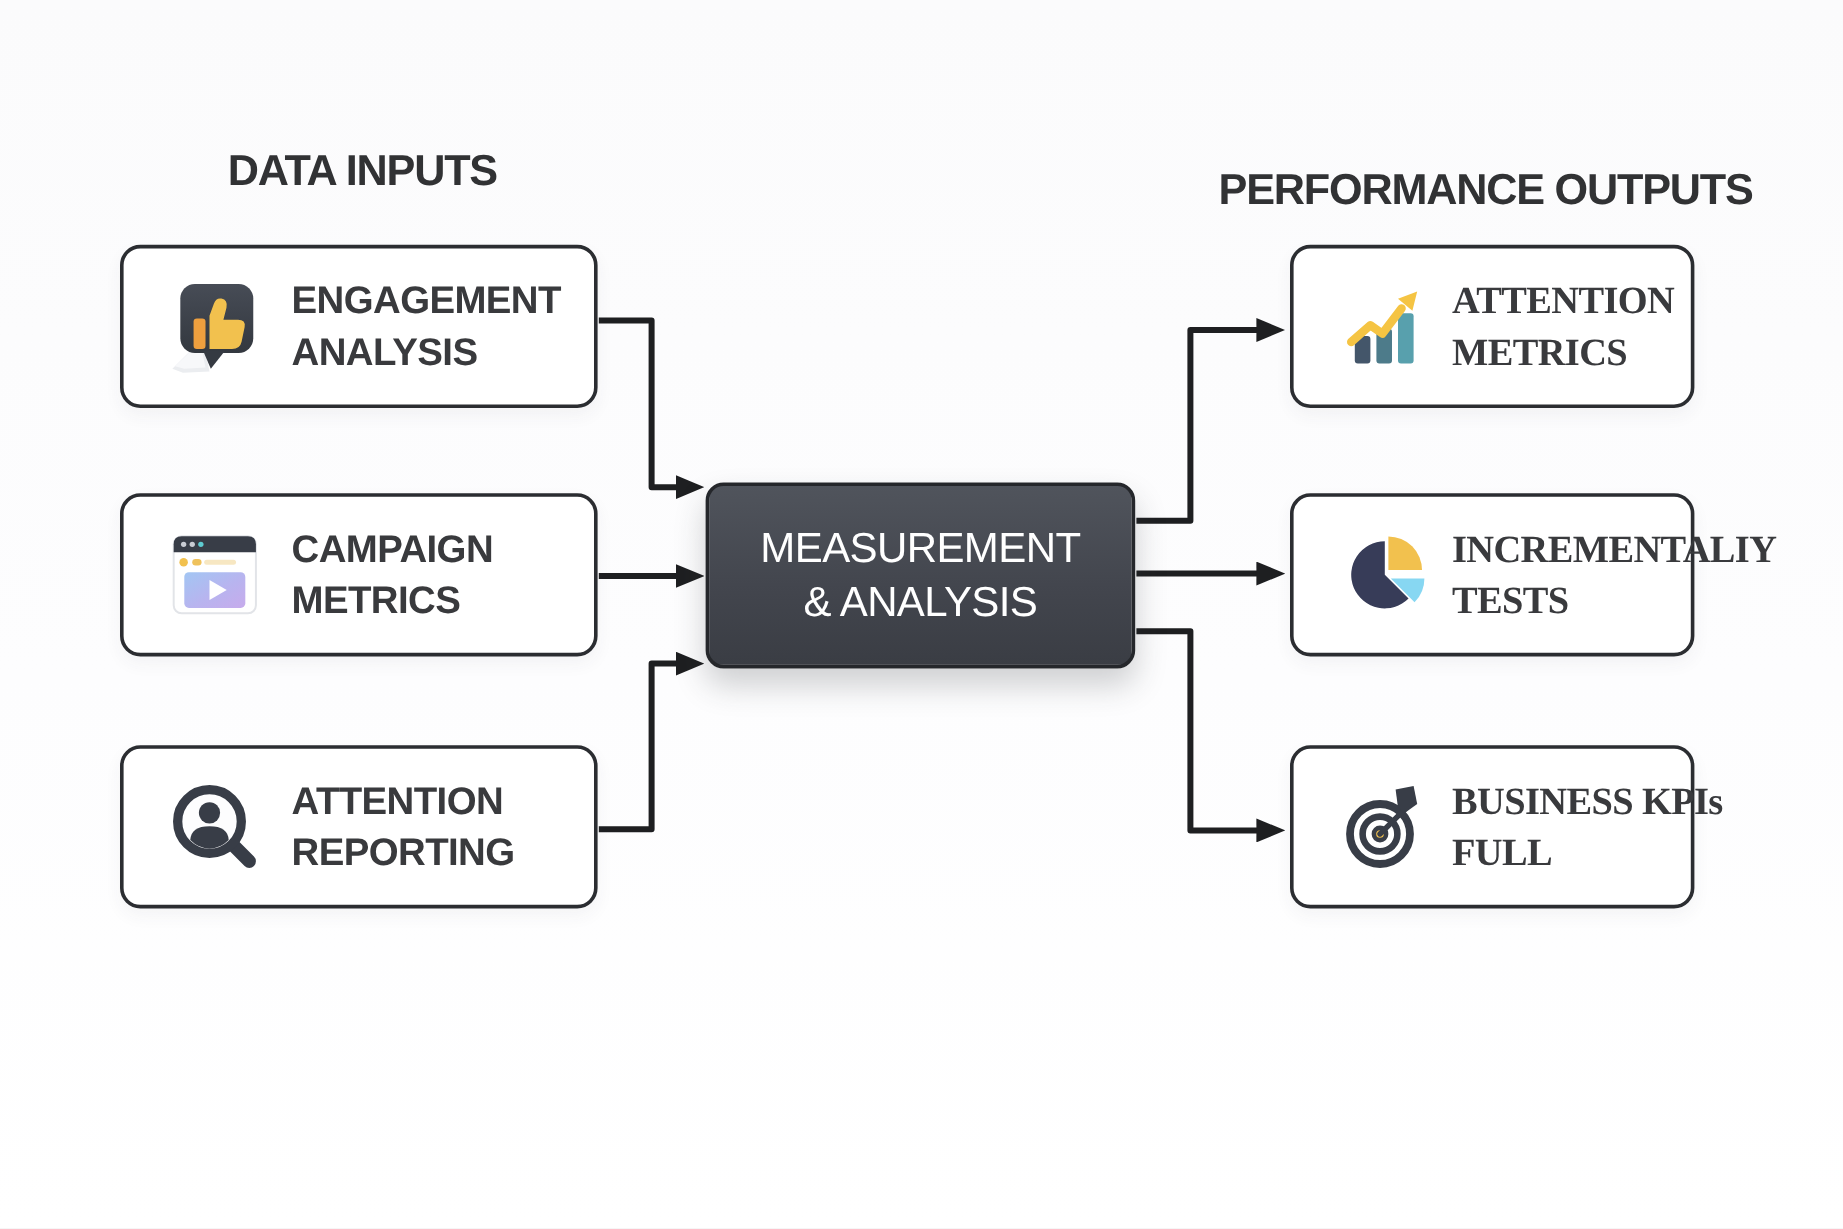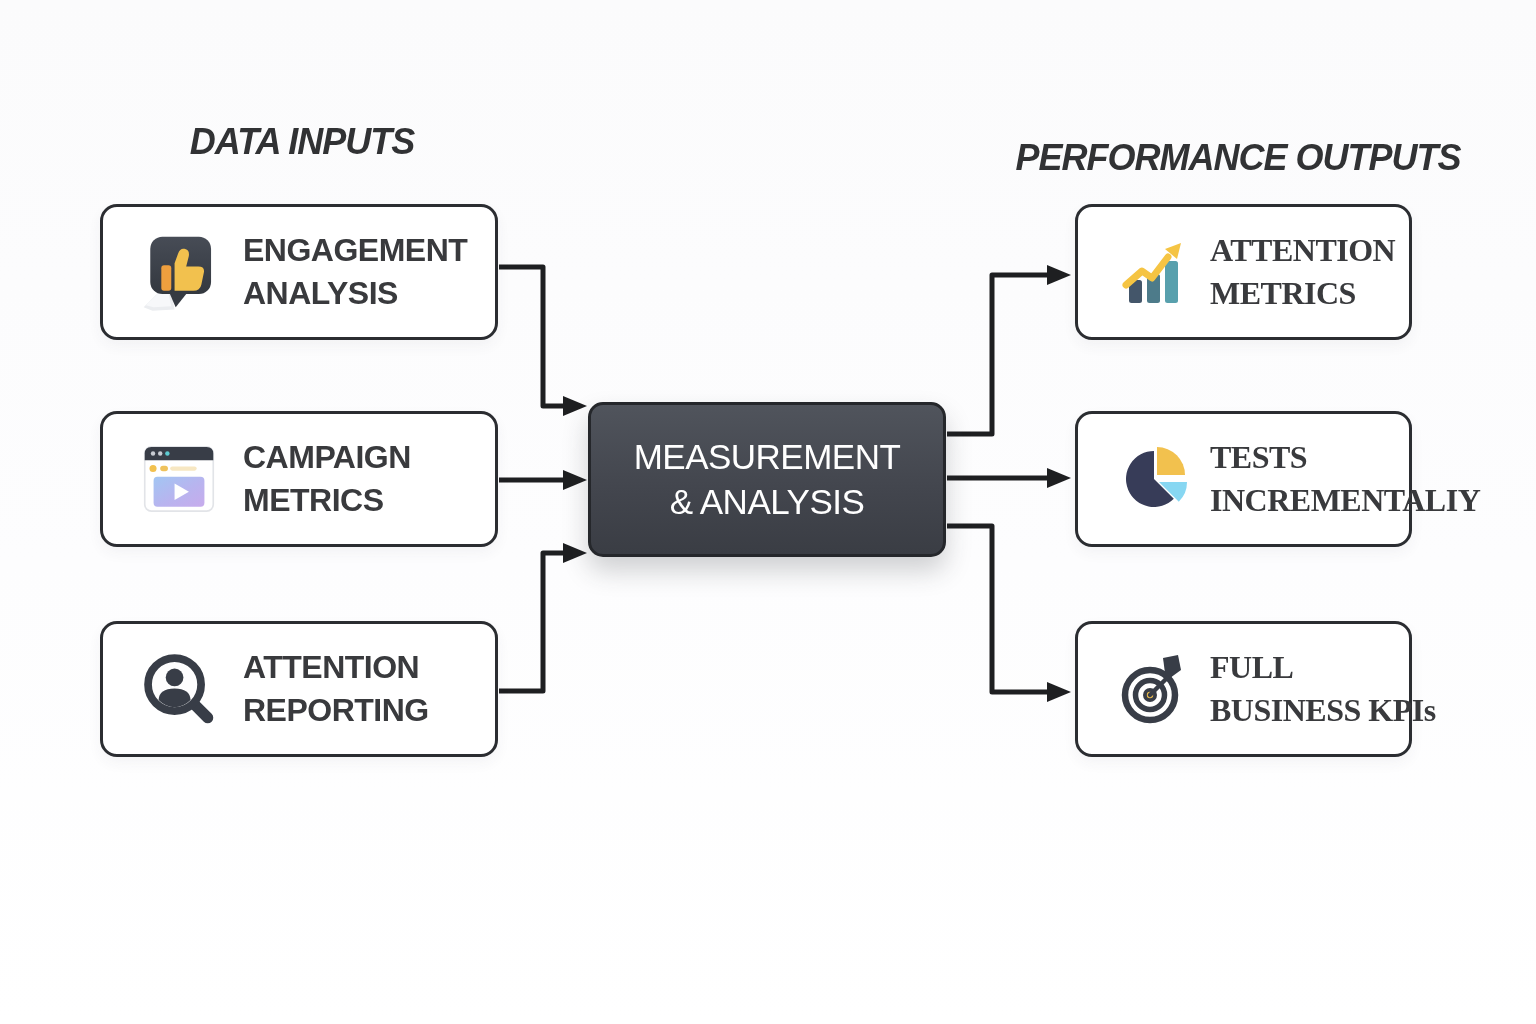--- a/index.html
+++ b/index.html
@@ -3,21 +3,21 @@
 <meta charset="utf-8">
 <style>
   html,body{margin:0;padding:0;background:#e9e9e9;}
   .canvas{
     position:relative;width:1536px;height:1024px;margin:0 auto;
     background:linear-gradient(180deg,#fbfbfc 0%,#fdfdfe 55%,#ffffff 100%);
     font-family:"Liberation Sans",sans-serif;overflow:hidden;
   }
   .header{
     position:absolute;height:44px;display:flex;align-items:center;justify-content:center;
-    font-size:36px;font-weight:700;letter-spacing:-1px;color:#313234;white-space:nowrap;font-style:italic;
+    font-size:36px;font-weight:700;letter-spacing:-1px;color:#313234;white-space:nowrap;
   }
   .header.left{left:98px;top:120px;width:408px;}
   .header.right{left:1030px;top:136px;width:416px;}
   .card{
     position:absolute;box-sizing:border-box;background:#ffffff;
     border:3px solid #2b2d31;border-radius:17px;
     display:flex;align-items:center;
     box-shadow:0 6px 14px rgba(60,64,72,0.05);
   }
   .card.input{left:100px;width:398px;height:136px;padding-left:34px;}
@@ -155,35 +155,35 @@
 
   <div class="card output" style="top:411px;">
     <span class="icon">
       <svg width="76" height="76" viewBox="0 0 76 76">
         <path d="M36,38 L55.8,57.8 A28,28 0 1 1 36,10 Z" fill="#373c58"></path>
         <path d="M39,34 L39,6 A28,28 0 0 1 67,34 Z" fill="#f2c14e"></path>
         <path d="M41,41 L69,41 A28,28 0 0 1 60.8,60.8 Z" fill="#87d7f2"></path>
       </svg>
     </span>
     <div class="label">
+      <span>INCREMENTALIY</span>
       <span>TESTS</span>
-      <span>INCREMENTALIY</span>
     </div>
   </div>
 
   <div class="card output" style="top:621px;">
     <span class="icon">
       <svg width="76" height="76" viewBox="0 0 76 76">
         <circle cx="32" cy="44" r="25" fill="#ffffff" stroke="#383d47" stroke-width="6.5"></circle>
         <circle cx="32" cy="44" r="14.5" fill="#ffffff" stroke="#383d47" stroke-width="5.5"></circle>
         <circle cx="32" cy="44" r="7" fill="#383d47"></circle>
         <circle cx="32" cy="44" r="3.2" fill="#f2c14e"></circle>
         <line x1="32" y1="44" x2="53" y2="23" stroke="#383d47" stroke-width="4.5" stroke-linecap="round"></line>
         <polygon points="47,22 45,7 60,4 63,19 52,27" fill="#383d47"></polygon>
       </svg>
     </span>
     <div class="label">
+      <span>BUSINESS KPIs</span>
       <span>FULL</span>
-      <span>BUSINESS KPIs</span>
     </div>
   </div>
 
 </div>
 
 </body></html>

